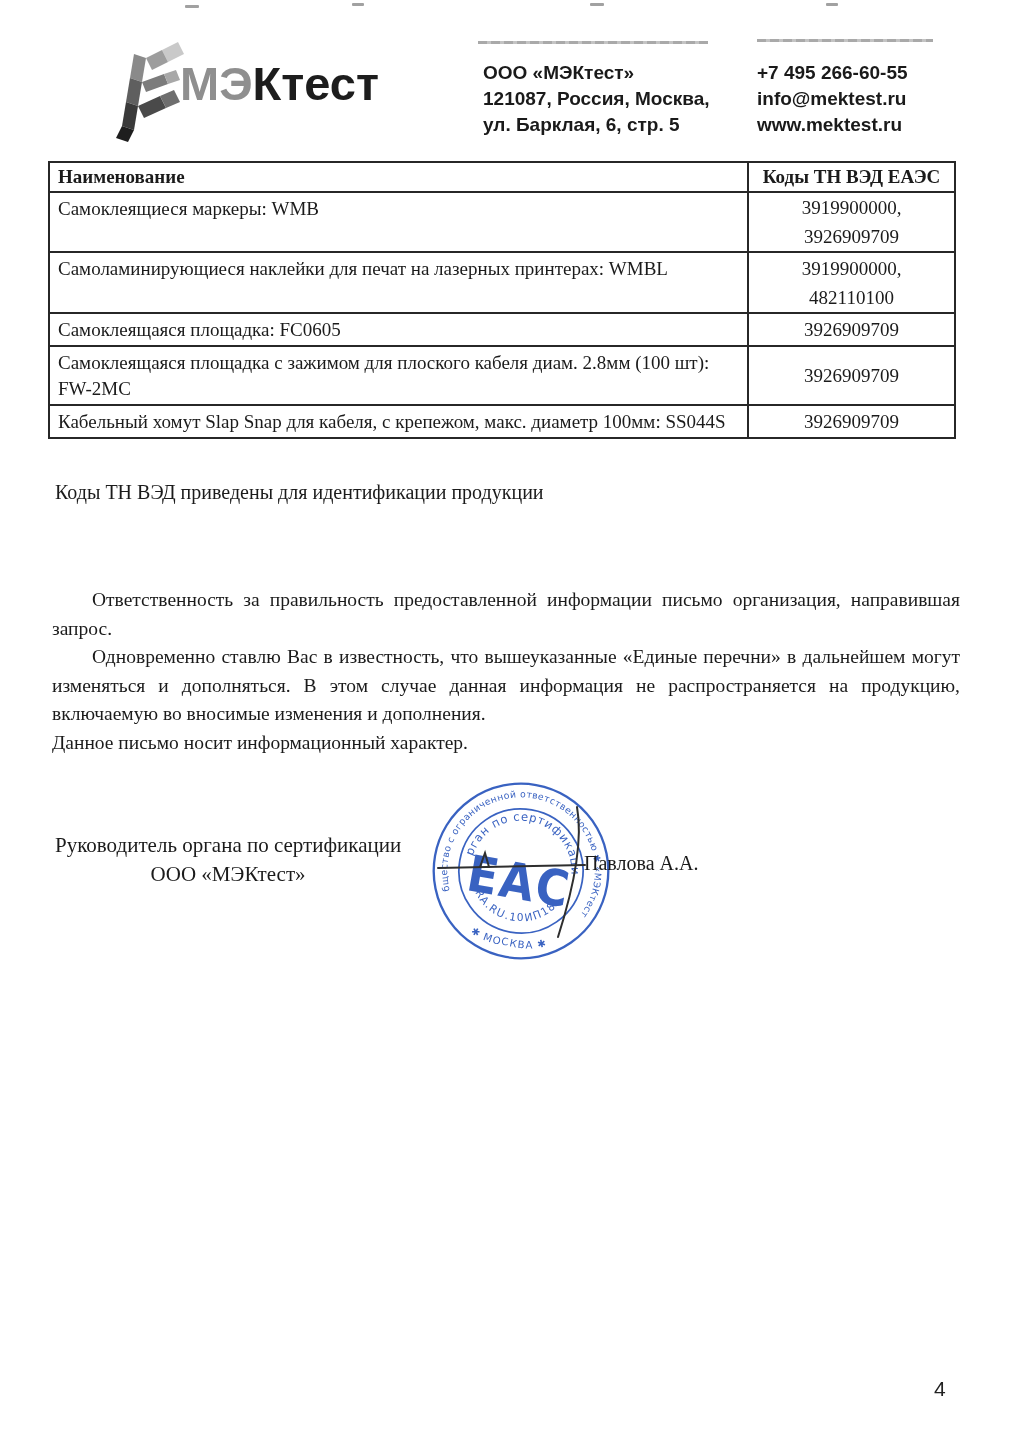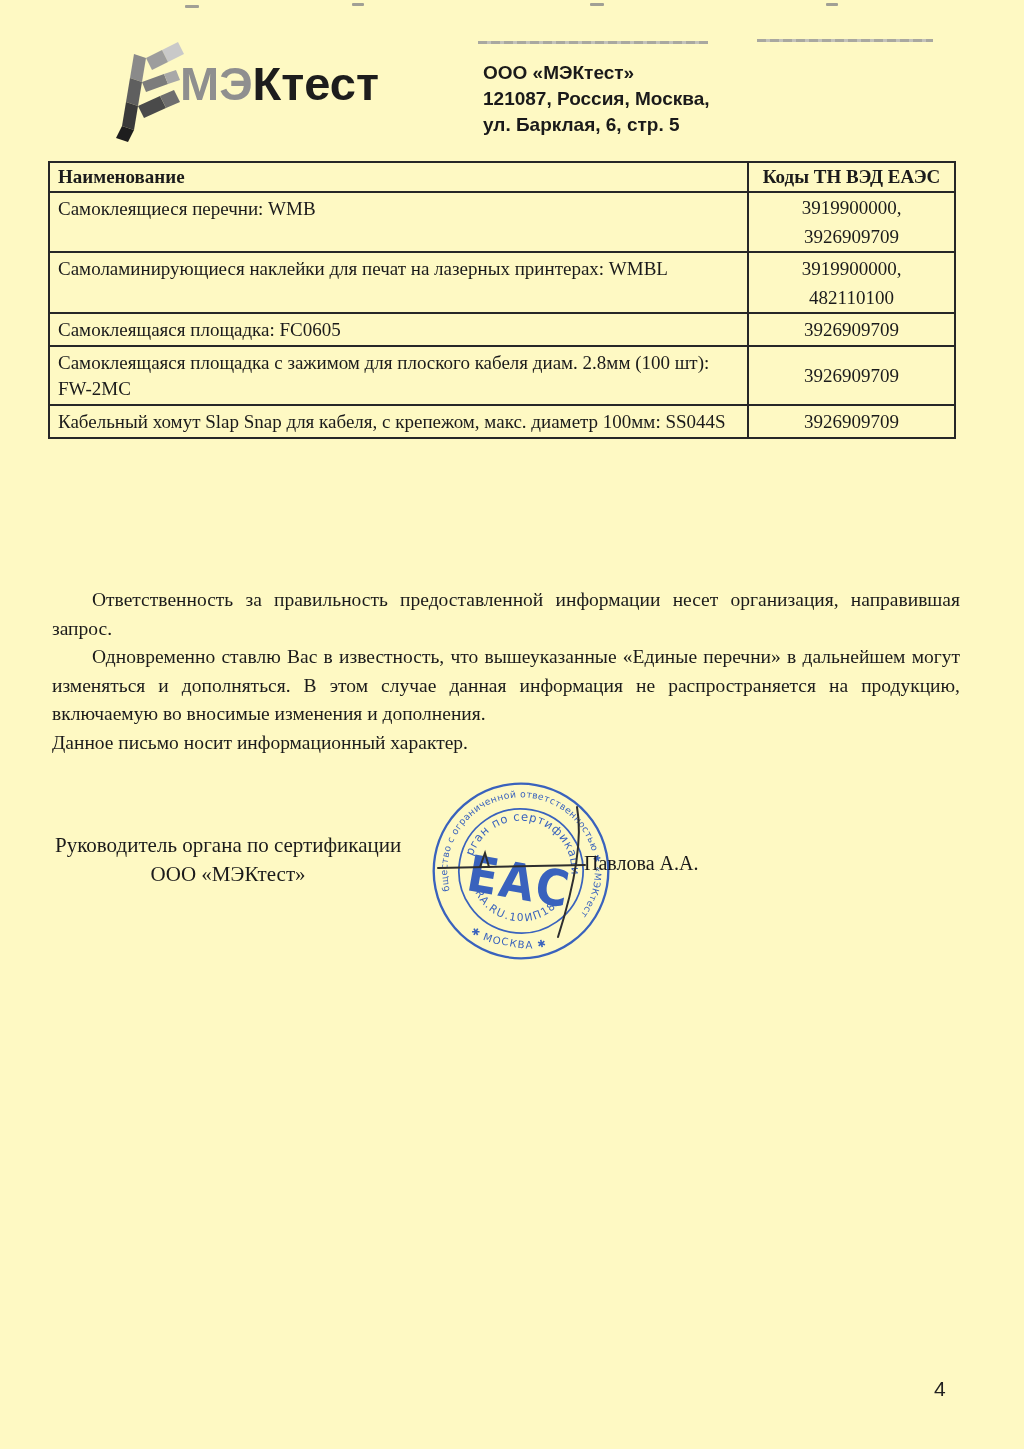--- a/index.html
+++ b/index.html
@@ -1,16 +1,16 @@
 <!DOCTYPE html>
 <html><head>
 <meta charset="utf-8">
 <style>
   html,body{margin:0;padding:0;background:#e8e8e8;}
-  .page{position:relative;width:1024px;height:1449px;background:#fef9c3;margin:0 auto;overflow:hidden;
+  .page{position:relative;width:1024px;height:1449px;background:#ffffff;margin:0 auto;overflow:hidden;
         font-family:"Liberation Serif",serif;color:#1b1b1b;}
   
   .artifact{position:absolute;background:#8a8a8a;border-radius:1px;opacity:.8;}
   
   .logo-icon{position:absolute;left:104px;top:38px;width:100px;height:105px;}
   .logo-text{position:absolute;left:180px;top:56px;font-family:"Liberation Sans",sans-serif;
              font-weight:bold;font-size:47px;letter-spacing:0px;white-space:nowrap;}
   .logo-gray{color:#8f8f8f;}
   .logo-black{color:#1d1d1d;}
   .hrule{position:absolute;height:3px;background:repeating-linear-gradient(90deg,#9a9a9a 0 9px,#b9b9b9 9px 13px);opacity:.85;}
@@ -71,35 +71,40 @@
 
   <div class="hrule" style="left:478px;top:41px;width:230px;"></div>
   <div class="hrule" style="left:757px;top:39px;width:176px;"></div>
 
   <div class="hblock" style="left:483px;top:60px;">
     <div>ООО «МЭКтест»</div>
     <div>121087, Россия, Москва,</div>
     <div>ул. Барклая, 6, стр. 5</div>
   </div>
 
+  <div class="hblock" style="left:757px;top:60px;">
+    <div>+7 495 266-60-55</div>
+    <div>info@mektest.ru</div>
+    <div>www.mektest.ru</div>
+  </div>
 
   <table class="tnved-table">
     <colgroup>
         <col style="width:699px">
         <col style="width:207px">
       </colgroup>
     <thead>
       <tr style="height:30px">
         <th>Наименование</th>
         <th class="codes-h">Коды ТН ВЭД ЕАЭС</th>
       </tr>
     </thead>
     <tbody id="table-body">
         <tr style="height: 60px;">
-          <td class="cell-name">Самоклеящиеся перечни: WMB</td>
+          <td class="cell-name">Самоклеящиеся маркеры: WMB</td>
           <td class="cell-codes">
             <div>3919900000,</div>
             <div>3926909709</div>
           </td>
         </tr>
         <tr style="height: 61px;">
           <td class="cell-name">Самоламинирующиеся наклейки для печат на лазерных принтерах: WMBL</td>
           <td class="cell-codes">
             <div>3919900000,</div>
             <div>482110100</div>
@@ -119,23 +124,24 @@
         </tr>
         <tr style="height: 30px;">
           <td class="cell-name">Кабельный хомут Slap Snap для кабеля, с крепежом, макс. диаметр 100мм: SS044S</td>
           <td class="cell-codes">
             <div>3926909709</div>
           </td>
         </tr>
       </tbody>
   </table>
 
+  <div class="note">Коды ТН ВЭД приведены для идентификации продукции</div>
 
   <div class="bodytext">
-    <p class="indent">Ответственность за правильность предоставленной информации несет организация, направившая запрос.</p>
+    <p class="indent">Ответственность за правильность предоставленной информации письмо организация, направившая запрос.</p>
     <p class="indent">Одновременно ставлю Вас в известность, что вышеуказанные «Единые перечни» в дальнейшем могут изменяться и дополняться. В этом случае данная информация не распространяется на продукцию, включаемую во вносимые изменения и дополнения.</p>
     <p>Данное письмо носит информационный характер.</p>
   </div>
 
   <div class="sig-block">
     <div>Руководитель органа по сертификации</div>
     <div>ООО «МЭКтест»</div>
   </div>
 
   <svg class="stamp" viewBox="0 0 200 200">

